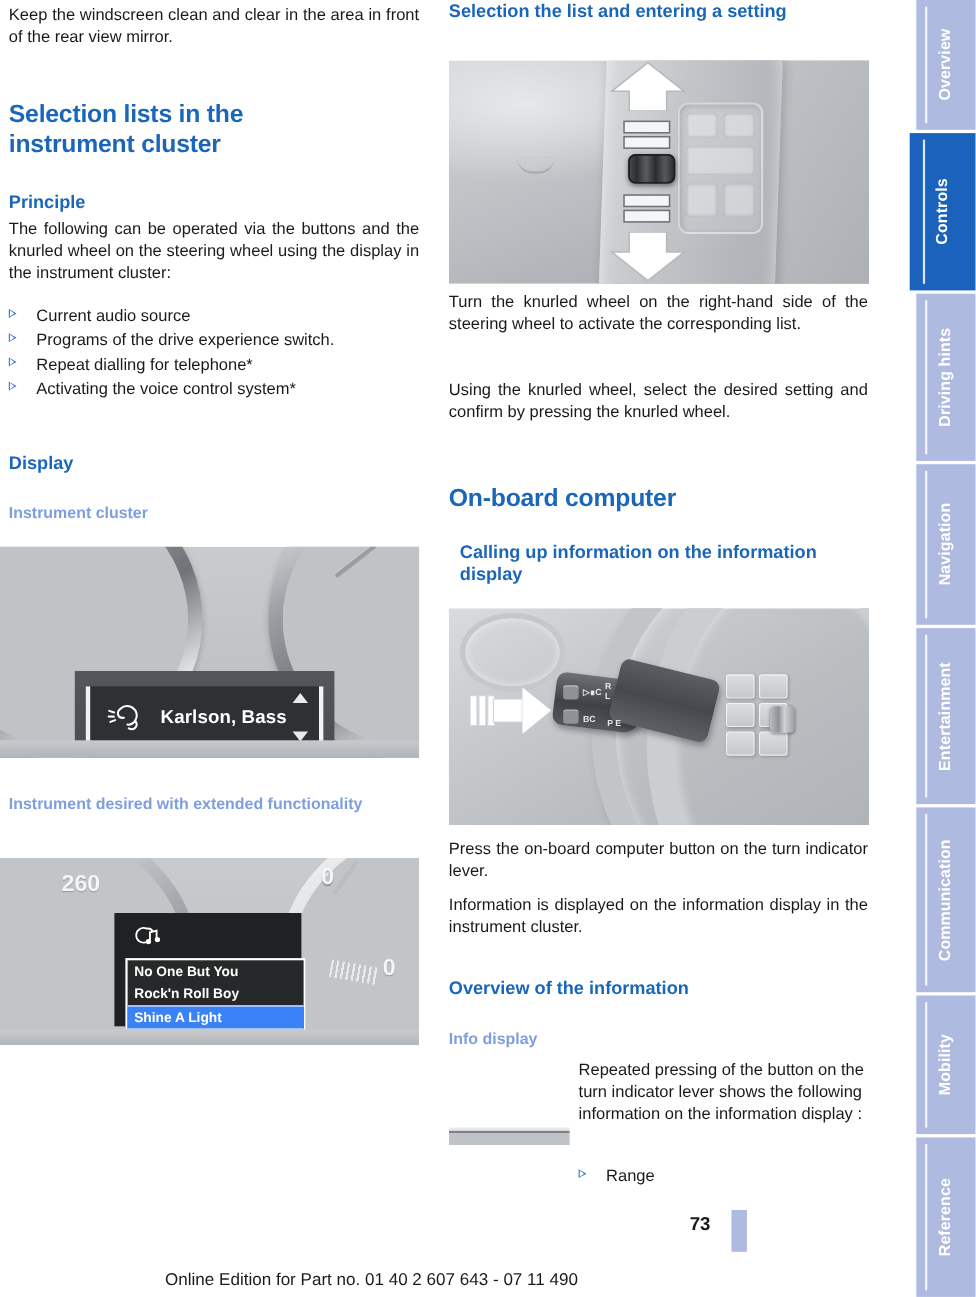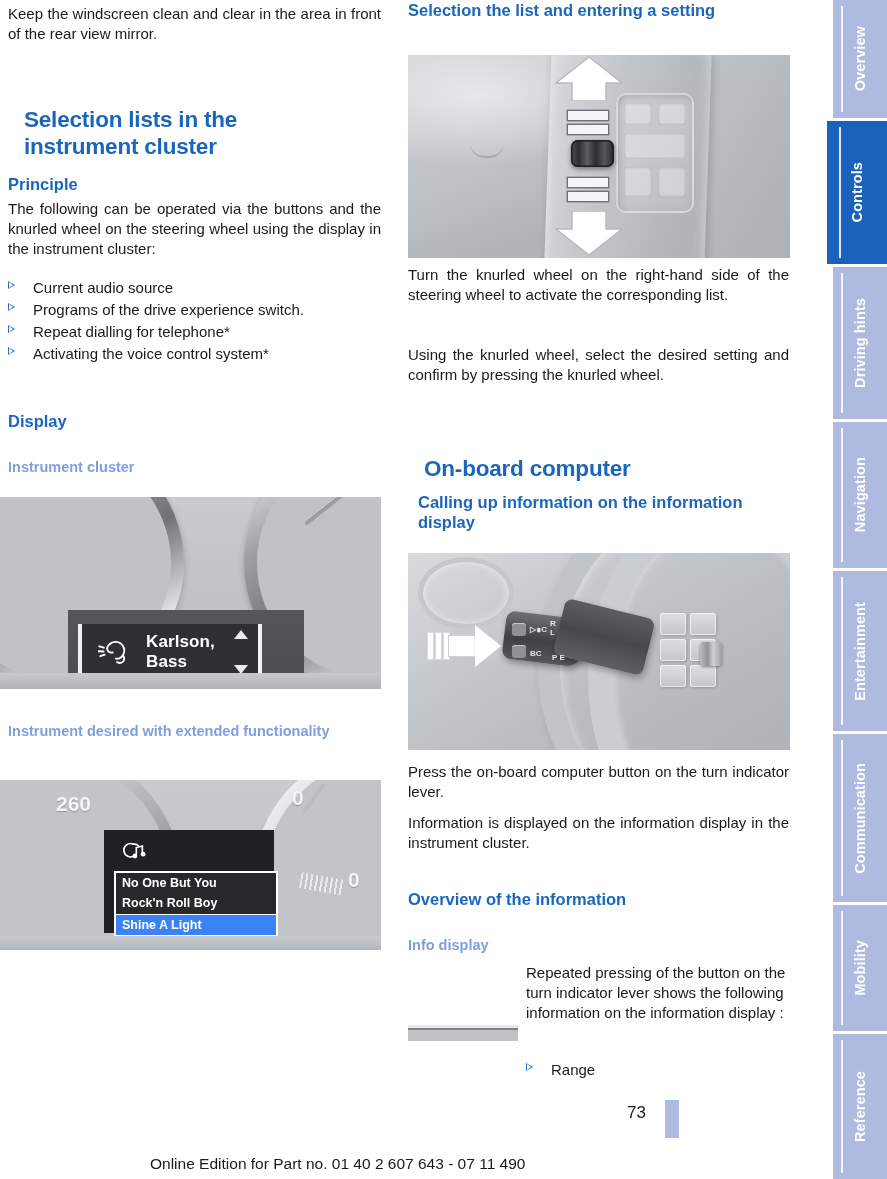--- a/index.html
+++ b/index.html
@@ -30,21 +30,21 @@
   .col-left  { left: 0px; }
   .col-right { left: 408px; }
 
   
   .h1 {
     color: #1a66bb;
     font-size: 22.5px;
     font-weight: bold;
     line-height: 1.22;
     letter-spacing: -0.2px;
-    margin: 16px;
+    margin: 0;
   }
   .h2 {
     color: #1a66bb;
     font-size: 16.5px;
     font-weight: bold;
     line-height: 1.22;
     margin: 0;
   }
   .h3 {
     color: #7f9ede;
@@ -180,21 +180,21 @@
     transform: rotate(-38deg); border-radius:2px;
     box-shadow: inset 0 1px 0 rgba(255,255,255,.6);
   }
   #fig-cluster1 .hood {
     position:absolute; left:68px; top:113px;
     width:236px; height:72px;
     background: linear-gradient(180deg,#53565a,#4a4d51);
   }
   #fig-cluster1 .screen {
     position:absolute; left:78px; top:127px;
-    width:184px; height:56px;
+    width:216px; height:56px;
     background:#2e3134;
     border-left: 4px solid #f2f3f4;
     border-right: 4px solid #f2f3f4;
     box-sizing: border-box;
     display:flex; align-items:center;
   }
   #fig-cluster1 .bottom-bar {
     position:absolute; left:0; bottom:0; width:100%; height:16px;
     background: linear-gradient(180deg,#c7cacd,#b0b4b8);
   }
@@ -369,21 +369,21 @@
   .tab::before {
     content:"";
     position:absolute; left:8px; top:6px; bottom:6px;
     width:1.6px; background: rgba(255,255,255,.85);
   }
   .tab.active::before { left:12px; }
 
   
   .footer-num {
     position:absolute; left:627px; top:1103px;
-    font-size:17px; color:#1a1a1a;
+    font-size:17px; color:#1a1a1a;font-weight:bold;
   }
   .footer-mark {
     position:absolute; left:665px; top:1100px;
     width:14px; height:38px; background:#aebadf;
   }
   .footer-line {
     position:absolute; left:150px; top:1155px;
     font-size:15.5px; color:#1a1a1a;
   }
 </style>

